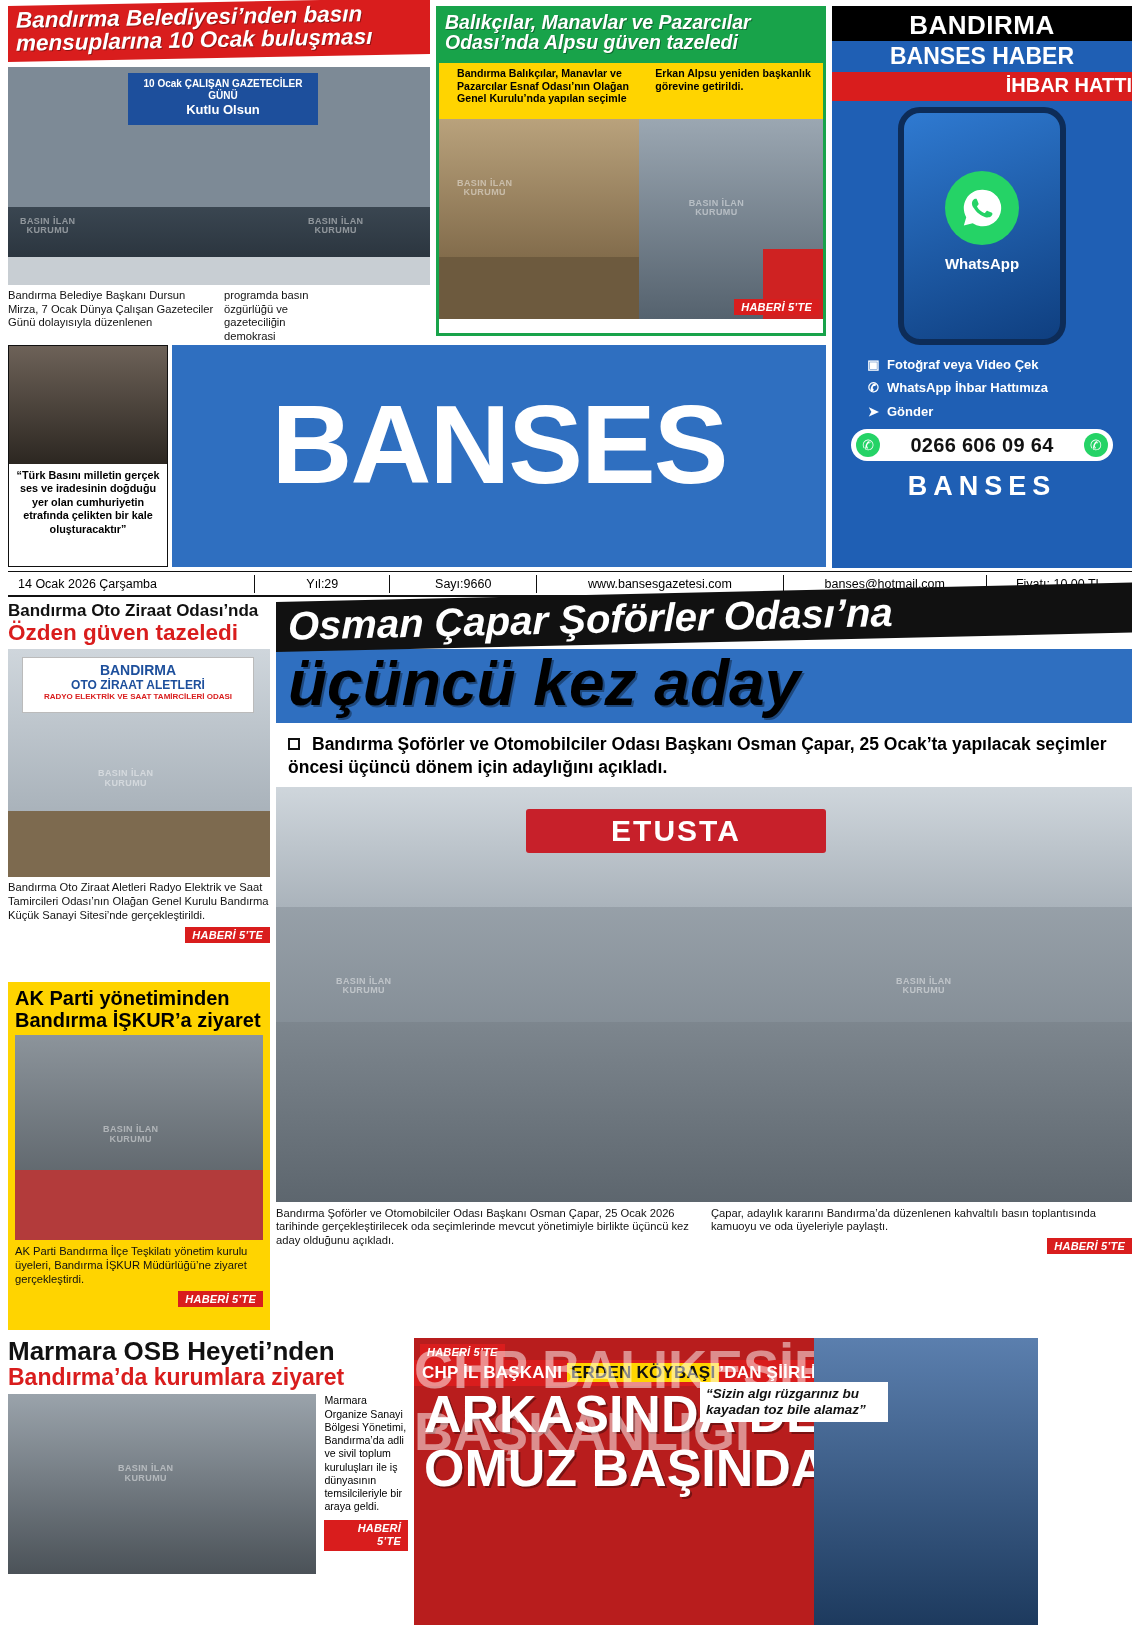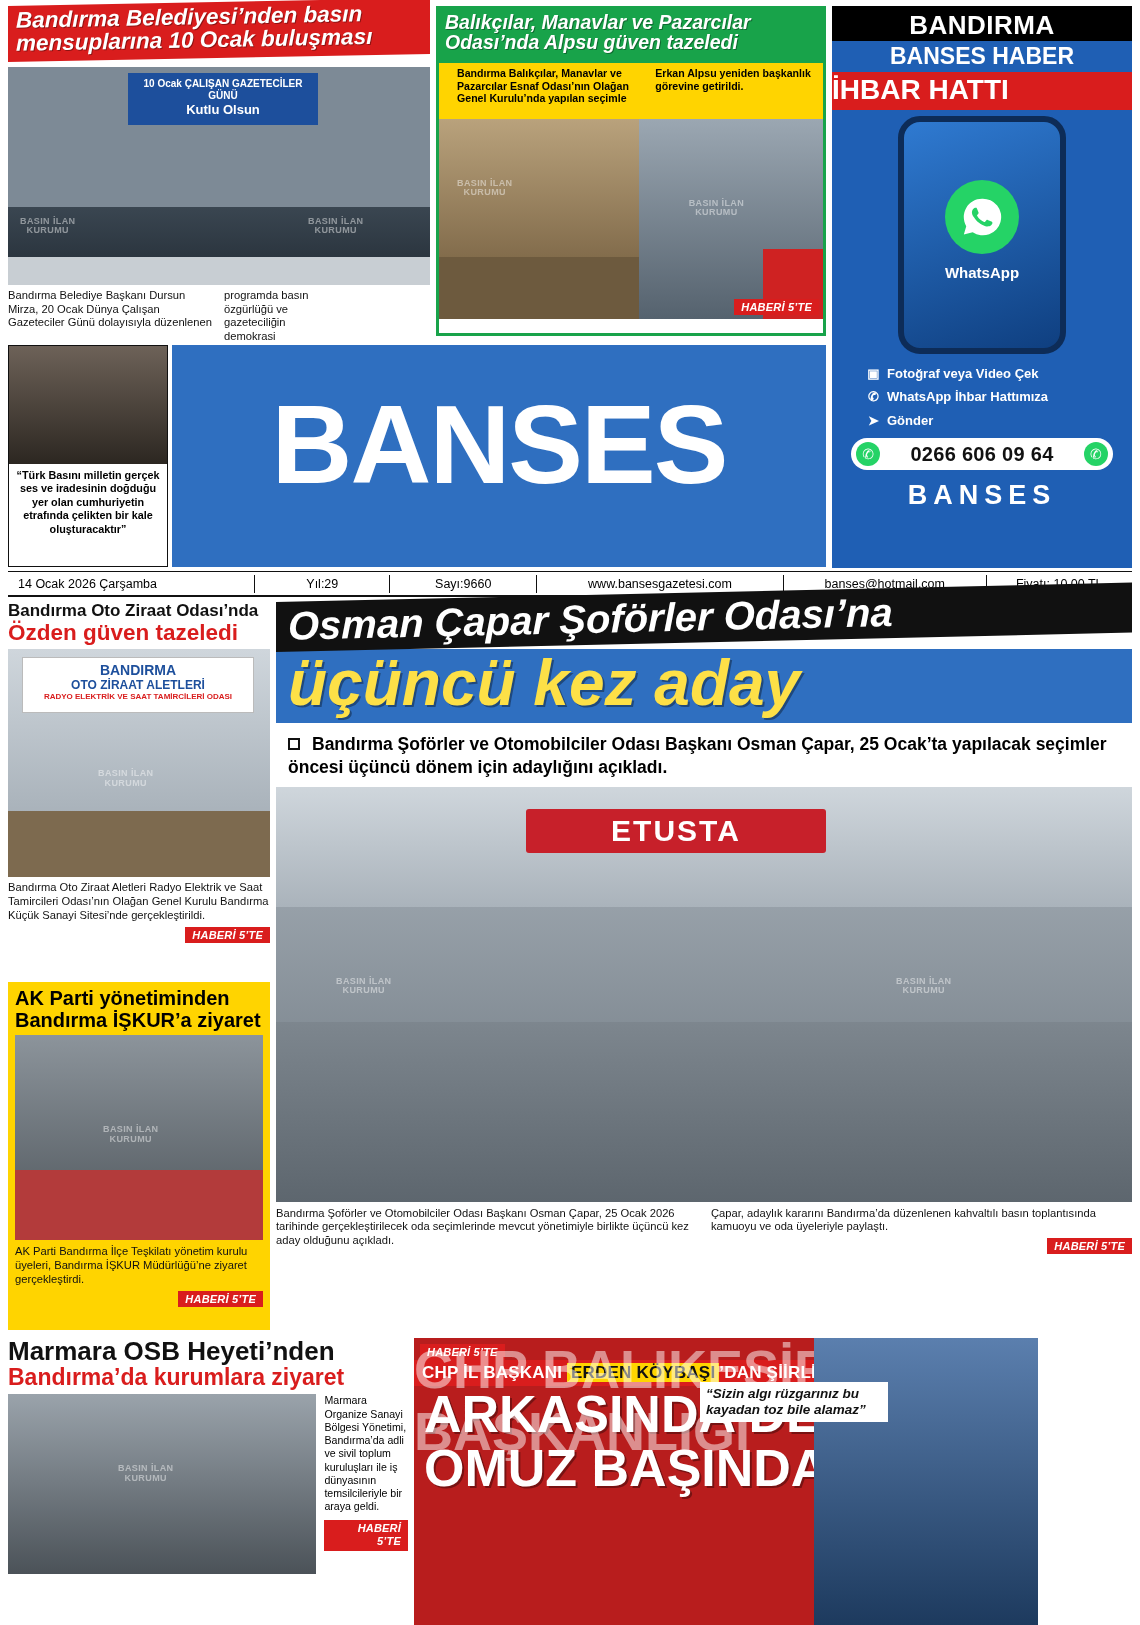--- a/index.html
+++ b/index.html
@@ -49,21 +49,21 @@
   #story-top-mid .hdr .t { font-size:19.5px; }
   #story-top-mid .sub { display:flex; height:56px; }
   #story-top-mid .sub .l { width:55%; background:#ffd400; padding:4px 18px; font-size:10.6px; font-weight:bold; line-height:1.2; }
   #story-top-mid .sub .r { width:45%; background:#ffd400; padding:4px 5px; font-size:10.6px; font-weight:bold; line-height:1.2; }
   #story-top-mid .imgs { display:flex; height:200px; }
 
   
   #ad-whatsapp { left:832px; top:6px; width:300px; height:562px; background:#1f5fb4; }
   #ad-whatsapp .band1 { background:#000; color:#fff; text-align:center; font-weight:bold; font-size:26px; padding:4px 0 0; letter-spacing:.5px; }
   #ad-whatsapp .band2 { background:#1f5fb4; color:#fff; text-align:center; font-weight:bold; font-size:23px; padding:2px 0; }
-  #ad-whatsapp .band3 { background:#d91d1d; color:#fff; text-align:left; font-weight:bold; font-size:28px; padding:2px 0 4px; }
+  #ad-whatsapp .band3 { background:#d91d1d; color:#fff; text-align:right; font-weight:bold; font-size:20px; padding:2px 0 4px; }
   #ad-whatsapp .phone {
     margin:6px auto 0; width:168px; height:238px; border-radius:22px;
     background:linear-gradient(160deg,#2f7ad1,#0f3f80); border:6px solid #0d2c58; position:relative;
   }
   #ad-whatsapp .wabubble {
     position:absolute; left:50%; top:58px; transform:translateX(-50%);
     width:74px; height:74px; border-radius:50%; background:#25d366;
     display:flex; align-items:center; justify-content:center;
   }
   #ad-whatsapp .walabel { position:absolute; left:0; right:0; top:142px; text-align:center; color:#fff; font-size:15px; font-weight:bold; }
@@ -109,21 +109,21 @@
   #story-iskur .cap { padding:5px 7px 0; }
 
   
   #story-main { left:276px; top:602px; width:856px; height:728px; }
   #story-main .kick {
     background:#111; color:#fff; font-weight:bold; font-style:italic;
     font-size:40px; line-height:1.0; padding:4px 10px 6px 12px;
     transform:skewY(-1.3deg); transform-origin:left top;
   }
   #story-main .kick2 {
-    background:#2f6fc0; color:#fde047; font-weight:bold; font-style:italic;
+    background:#2f6fc0; color:#000000; font-weight:bold; font-style:italic;
     font-size:64px; line-height:1.0; padding:2px 10px 8px 12px; margin-top:-3px;
     text-shadow:2px 2px 0 rgba(0,0,0,.35);
   }
   #story-main .lede { font-size:17.5px; font-weight:bold; line-height:1.3; padding:10px 6px 8px 12px; }
   #story-main .lede .box { display:inline-block; width:12px;height:12px;border:2px solid #111; margin-right:12px; }
   #story-main .img { width:856px; height:415px; background:#6f7a84; }
   #story-main .caps { display:flex; gap:14px; margin-top:5px; }
   #story-main .caps > div { width:50%; }
 
   
@@ -163,21 +163,21 @@
         <span>10 Ocak
 ÇALIŞAN GAZETECİLER GÜNÜ</span><br>
         <span style="font-size:13px;">Kutlu Olsun</span>
       </div>
       <div style="position:absolute;left:0;bottom:0;width:100%;height:78px;background:linear-gradient(#3a4651,#232c35);"></div>
       <div style="position:absolute;left:0;bottom:0;width:100%;height:28px;background:#c8ced3;"></div>
       <div class="wm" style="left:12px;top:150px;">BASIN İLAN<br>KURUMU</div>
       <div class="wm" style="left:300px;top:150px;">BASIN İLAN<br>KURUMU</div>
     </div>
     <div class="cols">
-      <div class="capt">Bandırma Belediye Başkanı Dursun Mirza, 20 Ocak Dünya Çalışan Gazeteciler Günü dolayısıyla düzenlenen</div>
+      <div class="capt">Bandırma Belediye Başkanı Dursun Mirza, 7 Ocak Dünya Çalışan Gazeteciler Günü dolayısıyla düzenlenen</div>
       <div>
         <div class="capt">programda basın özgürlüğü ve gazeteciliğin demokrasi açısından taşıdığı öneme dikkat çekti.</div>
         <div style="text-align:right;margin-top:4px;">
           <span class="redbtn">HABERİ 5’TE</span>
         </div>
       </div>
     </div>
   </div>
 
   <div class="abs" id="story-top-mid">

